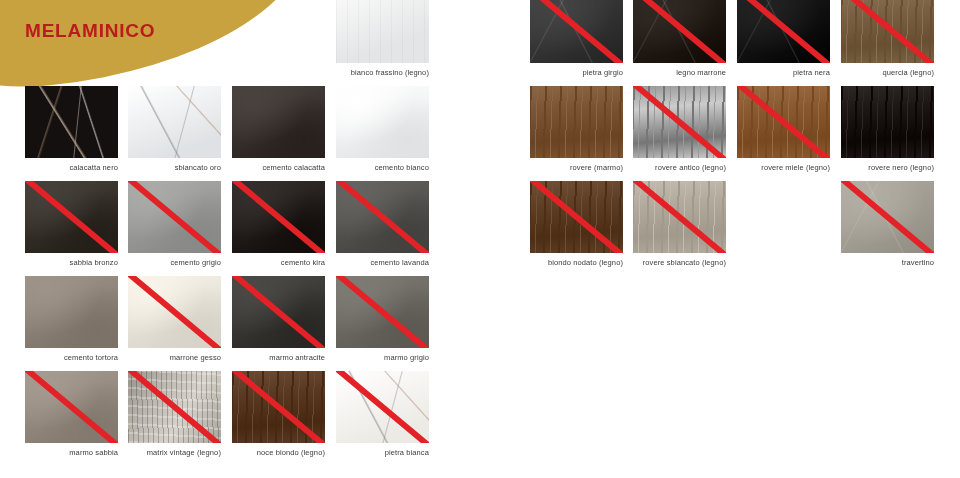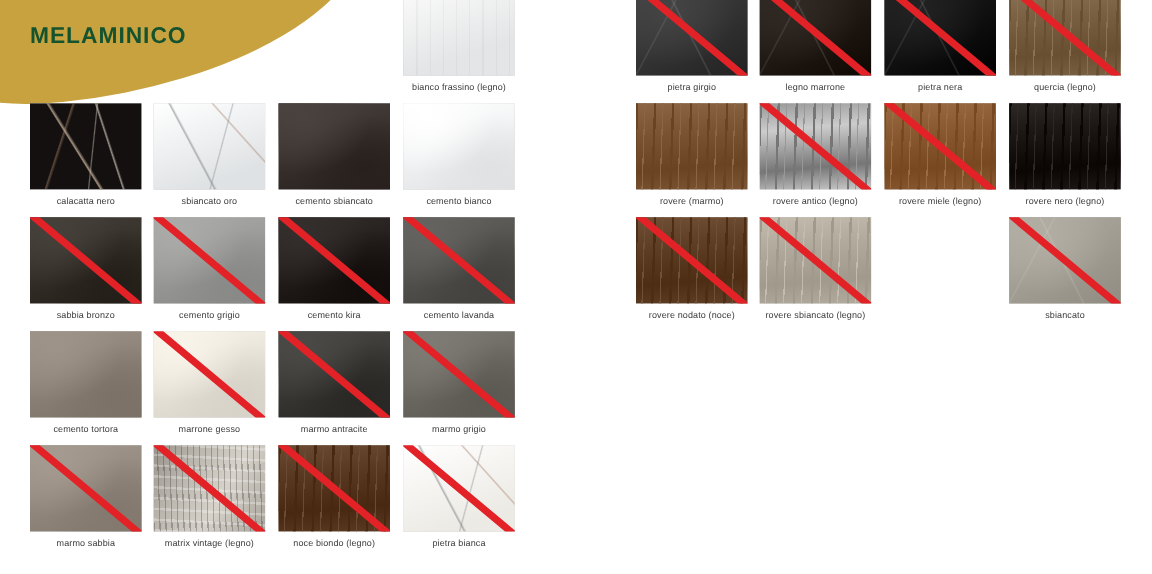--- a/index.html
+++ b/index.html
@@ -37,21 +37,21 @@
     background: #c9a240;
     border-radius: 0 0 62% 46% / 0 0 96% 100%;
   }
   #page-title {
     position: absolute;
     left: 25px;
     top: 20px;
     font-size: 19px;
     font-weight: bold;
     letter-spacing: 0.8px;
-    color: #14532d;
+    color: #b91c1c;
     z-index: 5;
     white-space: nowrap;
   }
 
   
   .grid {
     position: absolute;
   }
   #grid-left  { left: 25px;  top: -9px; }
   #grid-right { left: 530px; top: -9px; }
@@ -83,21 +83,21 @@
   .strike {
     position: absolute;
     left: -4px;
     top: -4px;
     width: 101px;
     height: 80px;
     pointer-events: none;
   }
   .swatch-label {
     margin-top: 5px;
-    text-align: center;
+    text-align: right;
     font-size: 7.5px;
     line-height: 9px;
     color: #3b3b3b;
     letter-spacing: 0.1px;
     white-space: nowrap;
   }
 
   
   .swatch-cell.empty .swatch-img,
   .swatch-cell.empty .swatch-label { visibility: hidden; }
@@ -140,21 +140,21 @@
       <div class="swatch-cell col1">
         <div class="swatch-img">
           <div class="tex" style="background-color:#dfe2e4;background-image:linear-gradient(62deg, transparent 38%, rgba(120,125,130,.55) 39%, transparent 40.5%),linear-gradient(105deg, transparent 58%, rgba(140,140,145,.45) 59%, transparent 60%),linear-gradient(48deg, transparent 71%, rgba(160,120,100,.45) 72%, transparent 73%),linear-gradient(160deg, #ffffff 0%, #dfe2e4 80%)"></div>
         </div>
         <div class="swatch-label">sbiancato oro</div>
       </div>
       <div class="swatch-cell col2">
         <div class="swatch-img">
           <div class="tex" style="background-color:#3a322f;background-image:radial-gradient(ellipse at 22% 18%,rgb(74,66,63) 0%, transparent 55%),radial-gradient(ellipse at 78% 76%,rgb(40,32,29) 0%, transparent 58%),linear-gradient(165deg,rgb(74,66,63) 0%, transparent 45%, rgb(40,32,29) 100%)"></div>
         </div>
-        <div class="swatch-label">cemento sbiancato</div>
+        <div class="swatch-label">cemento calacatta</div>
       </div>
       <div class="swatch-cell col3">
         <div class="swatch-img">
           <div class="tex" style="background-color:#f2f3f4;background-image:radial-gradient(ellipse at 22% 18%,rgb(255,255,255) 0%, transparent 55%),radial-gradient(ellipse at 78% 76%,rgb(224,225,226) 0%, transparent 58%),linear-gradient(165deg,rgb(255,255,255) 0%, transparent 45%, rgb(224,225,226) 100%)"></div>
         </div>
         <div class="swatch-label">cemento bianco</div>
       </div>
     </div>
     <div class="grid-row">
       <div class="swatch-cell col0">
@@ -340,21 +340,21 @@
       </div>
     </div>
     <div class="grid-row">
       <div class="swatch-cell col0">
         <div class="swatch-img">
           <div class="tex" style="background-color:#5f4026;background-image:repeating-linear-gradient(92deg,rgb(77,46,20) 0 2px, transparent 2px 7px, rgb(111,80,54) 7px 8px, transparent 8px 15px),linear-gradient(175deg,rgb(111,80,54) 0%, transparent 30%, rgb(77,46,20) 72%, transparent 100%)"></div>
           <svg class="strike" viewBox="0 0 101 80">
             <line x1="5" y1="2" x2="96" y2="78" stroke="#e32227" stroke-width="6" stroke-linecap="round"></line>
           </svg>
         </div>
-        <div class="swatch-label">rovere nodato (noce)</div>
+        <div class="swatch-label">biondo nodato (legno)</div>
       </div>
       <div class="swatch-cell col1">
         <div class="swatch-img">
           <div class="tex" style="background-color:#b3ab9d;background-image:repeating-linear-gradient(92deg,rgb(161,153,139) 0 2px, transparent 2px 7px, rgb(195,187,173) 7px 8px, transparent 8px 15px),linear-gradient(175deg,rgb(195,187,173) 0%, transparent 30%, rgb(161,153,139) 72%, transparent 100%)"></div>
           <svg class="strike" viewBox="0 0 101 80">
             <line x1="5" y1="2" x2="96" y2="78" stroke="#e32227" stroke-width="6" stroke-linecap="round"></line>
           </svg>
         </div>
         <div class="swatch-label">rovere sbiancato (legno)</div>
       </div>
@@ -362,16 +362,16 @@
         <div class="swatch-img"></div>
         <div class="swatch-label">rovere vintage (legno)</div>
       </div>
       <div class="swatch-cell col3">
         <div class="swatch-img">
           <div class="tex" style="background-color:#a39e93;background-image:linear-gradient(63deg, transparent 47%, rgba(255,255,255,.13) 48%, transparent 49%),linear-gradient(118deg, transparent 28%, rgba(255,255,255,.10) 29%, transparent 30%),radial-gradient(ellipse at 30% 25%,rgb(179,174,163) 0%, transparent 60%),linear-gradient(150deg,rgb(179,174,163) 0%, rgb(145,140,129) 100%)"></div>
           <svg class="strike" viewBox="0 0 101 80">
             <line x1="5" y1="2" x2="96" y2="78" stroke="#e32227" stroke-width="6" stroke-linecap="round"></line>
           </svg>
         </div>
-        <div class="swatch-label">sbiancato</div>
+        <div class="swatch-label">travertino</div>
       </div>
     </div>
   </div>
 
 </body></html>

